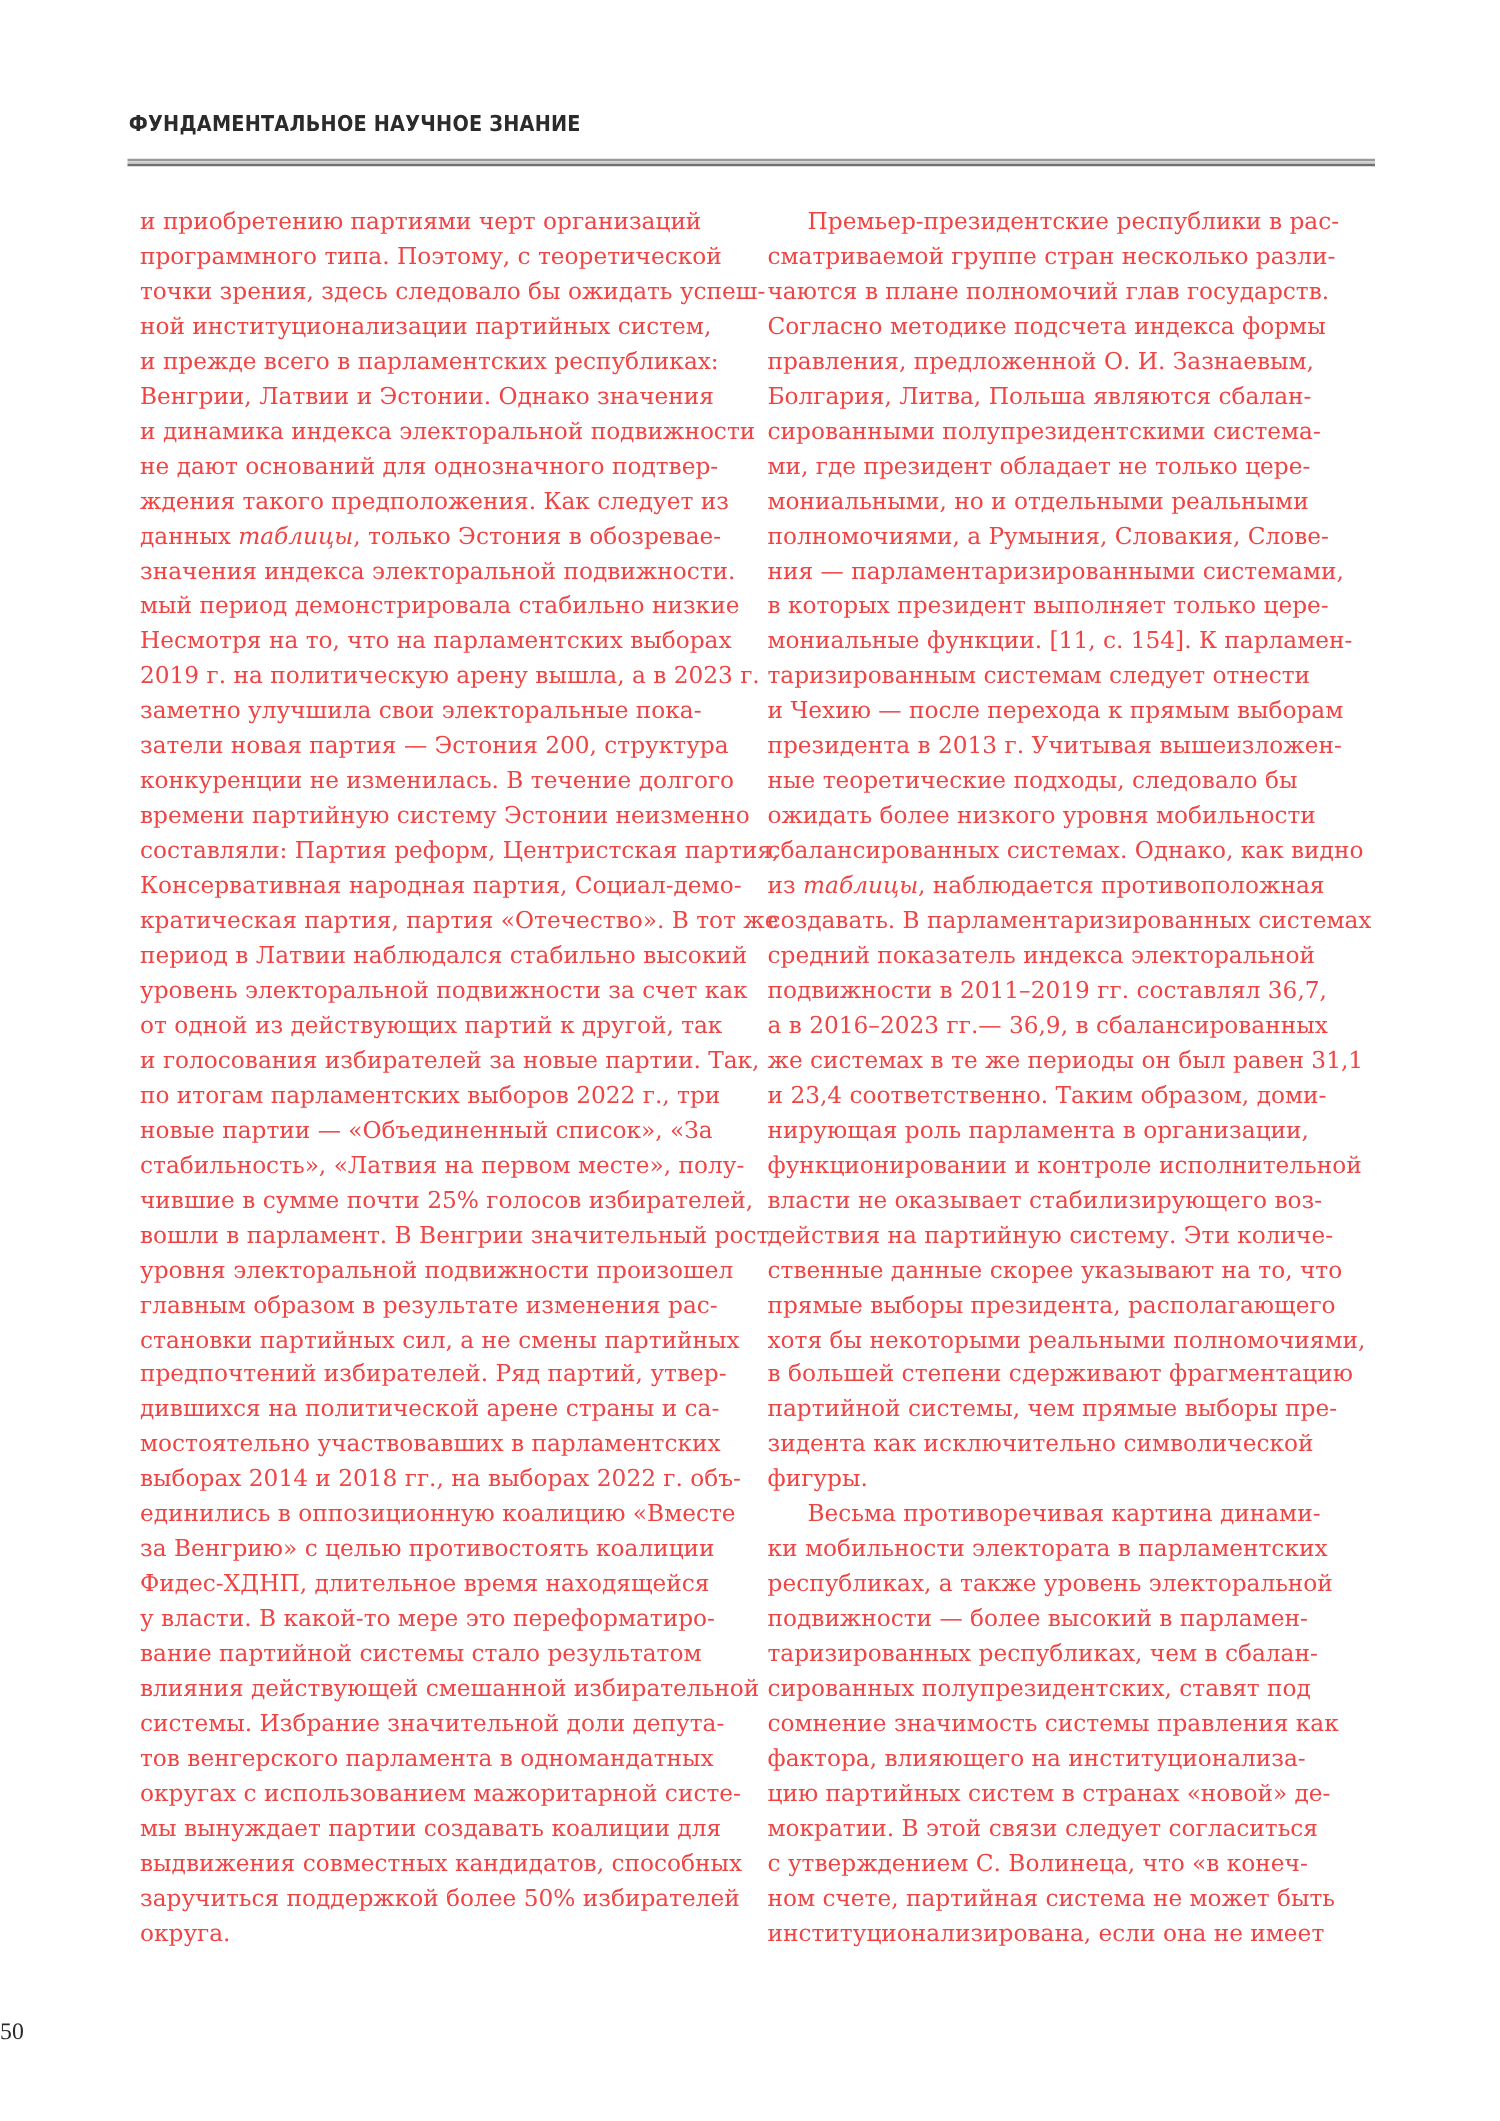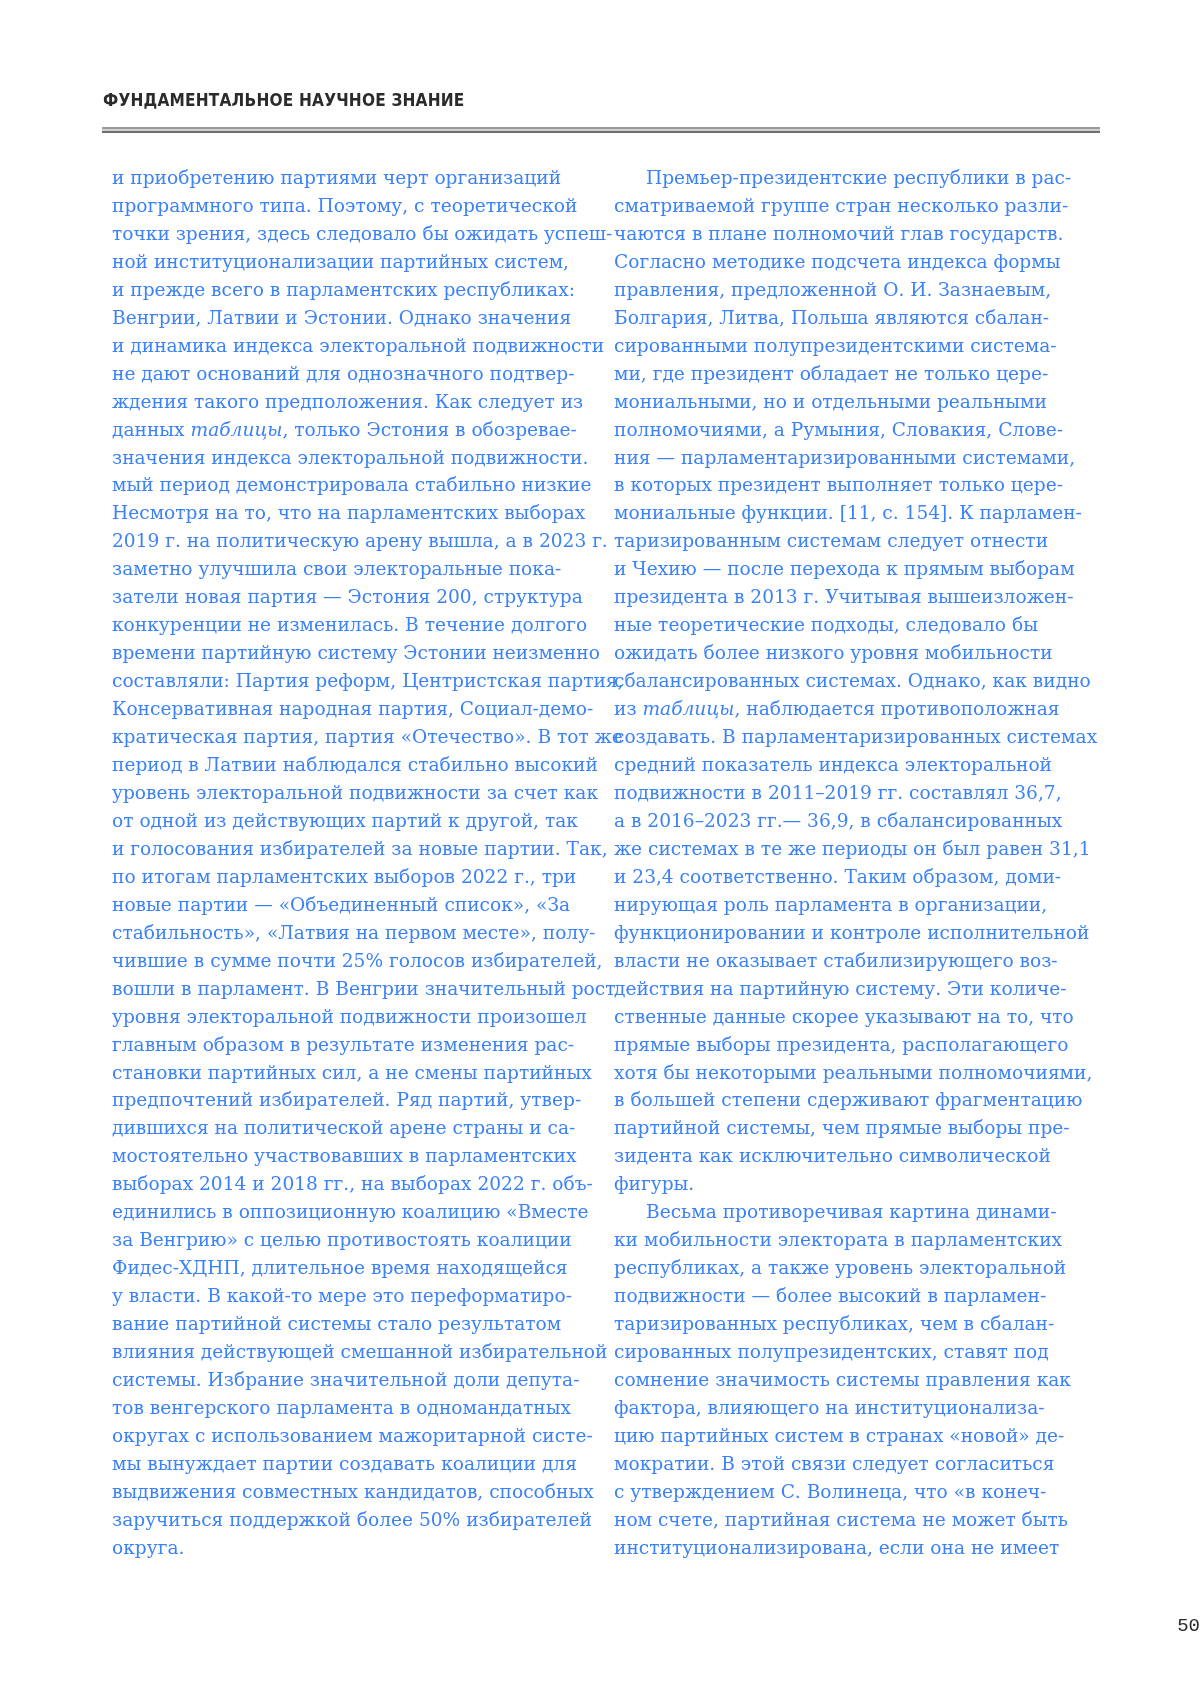--- a/index.html
+++ b/index.html
@@ -13,31 +13,31 @@
       white-space: nowrap;
     }
     .rule-wrap { position: absolute; left: 102px; top: 103px; width: 998px; }
     .rule-top { height: 2px; background: #9a9a9a; }
     .rule-mid { height: 2px; background: #cfcfcf; }
     .rule-bot { height: 2px; background: #6f6f6f; }
     .col {
       position: absolute; top: 140px;
       font-family: "DejaVu Serif", serif;
       font-size: 18.6px; line-height: 27.95px;
-      color: #3b82f6;
+      color: #ef4444;
     }
     .col-left { left: 112px; width: 438px; }
     .col-right { left: 614px; width: 392px; }
     .line { display: block; white-space: nowrap; text-align: justify; text-align-last: justify; }
     .line.last { text-align-last: left; }
     .line.indent { text-indent: 0; padding-left: 32px; }
     .it { font-style: italic; }
     .page-number {
-      position: absolute; left: 0; width: 1200px; top: 1591px; text-align: right;
-      font-family: Liberation Mono, monospace; font-size: 19px; color: #2a2a2a;
+      position: absolute; left: 0; width: 1200px; top: 1591px; text-align: left;
+      font-family: Liberation Serif, serif; font-size: 19px; color: #2a2a2a;
     }
   </style>
 </head>
 <body>
 
 <div class="page">
   <div class="running-head">ФУНДАМЕНТАЛЬНОЕ НАУЧНОЕ ЗНАНИЕ</div>
   <div class="rule-wrap">
     <div class="rule-top"></div>
     <div class="rule-mid"></div>

